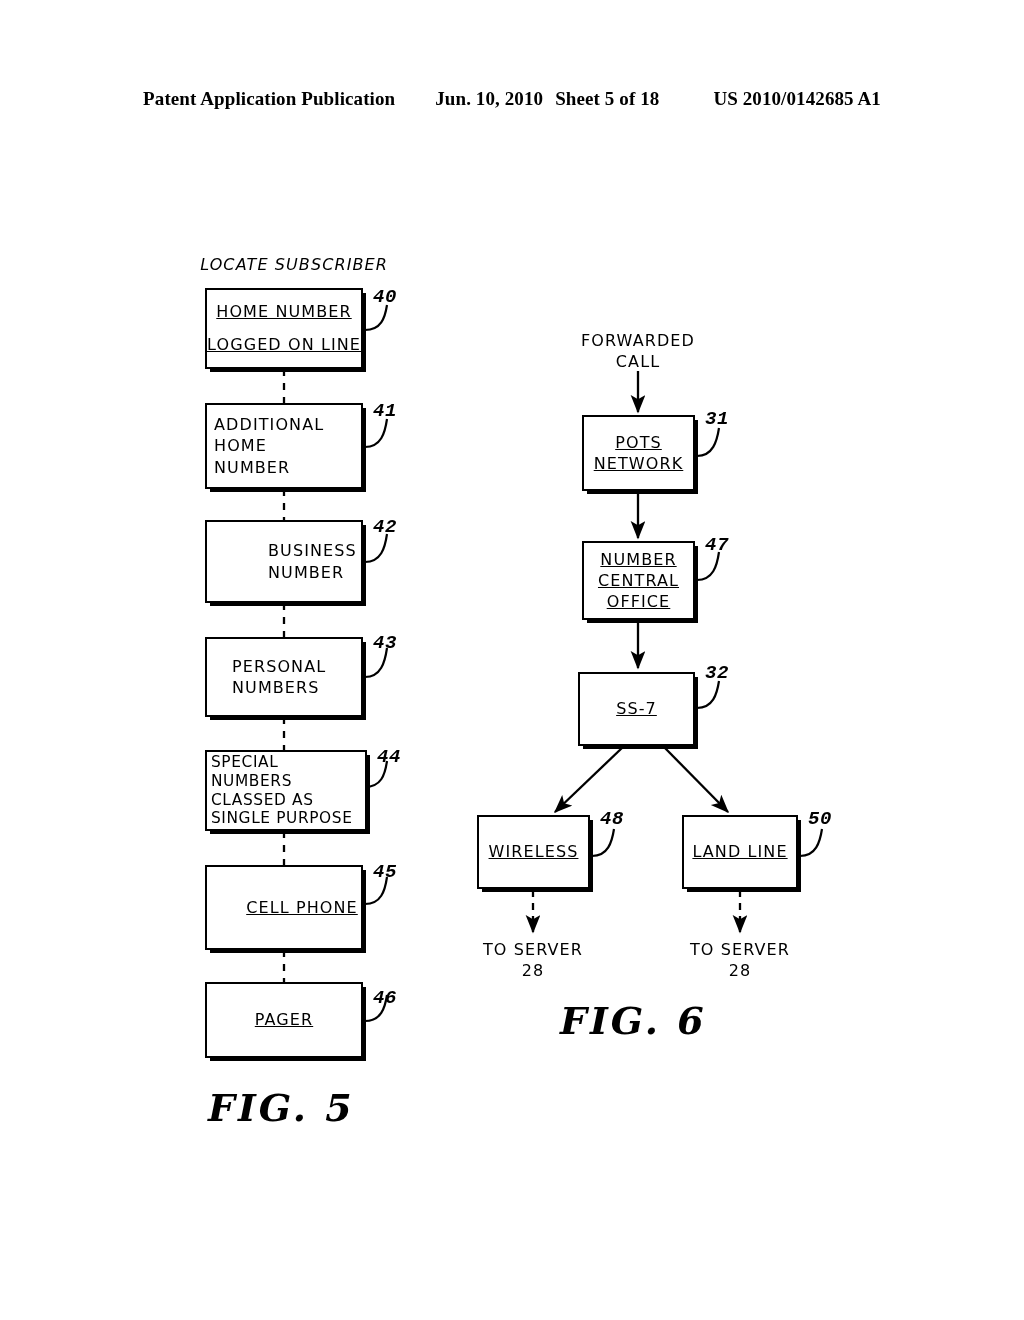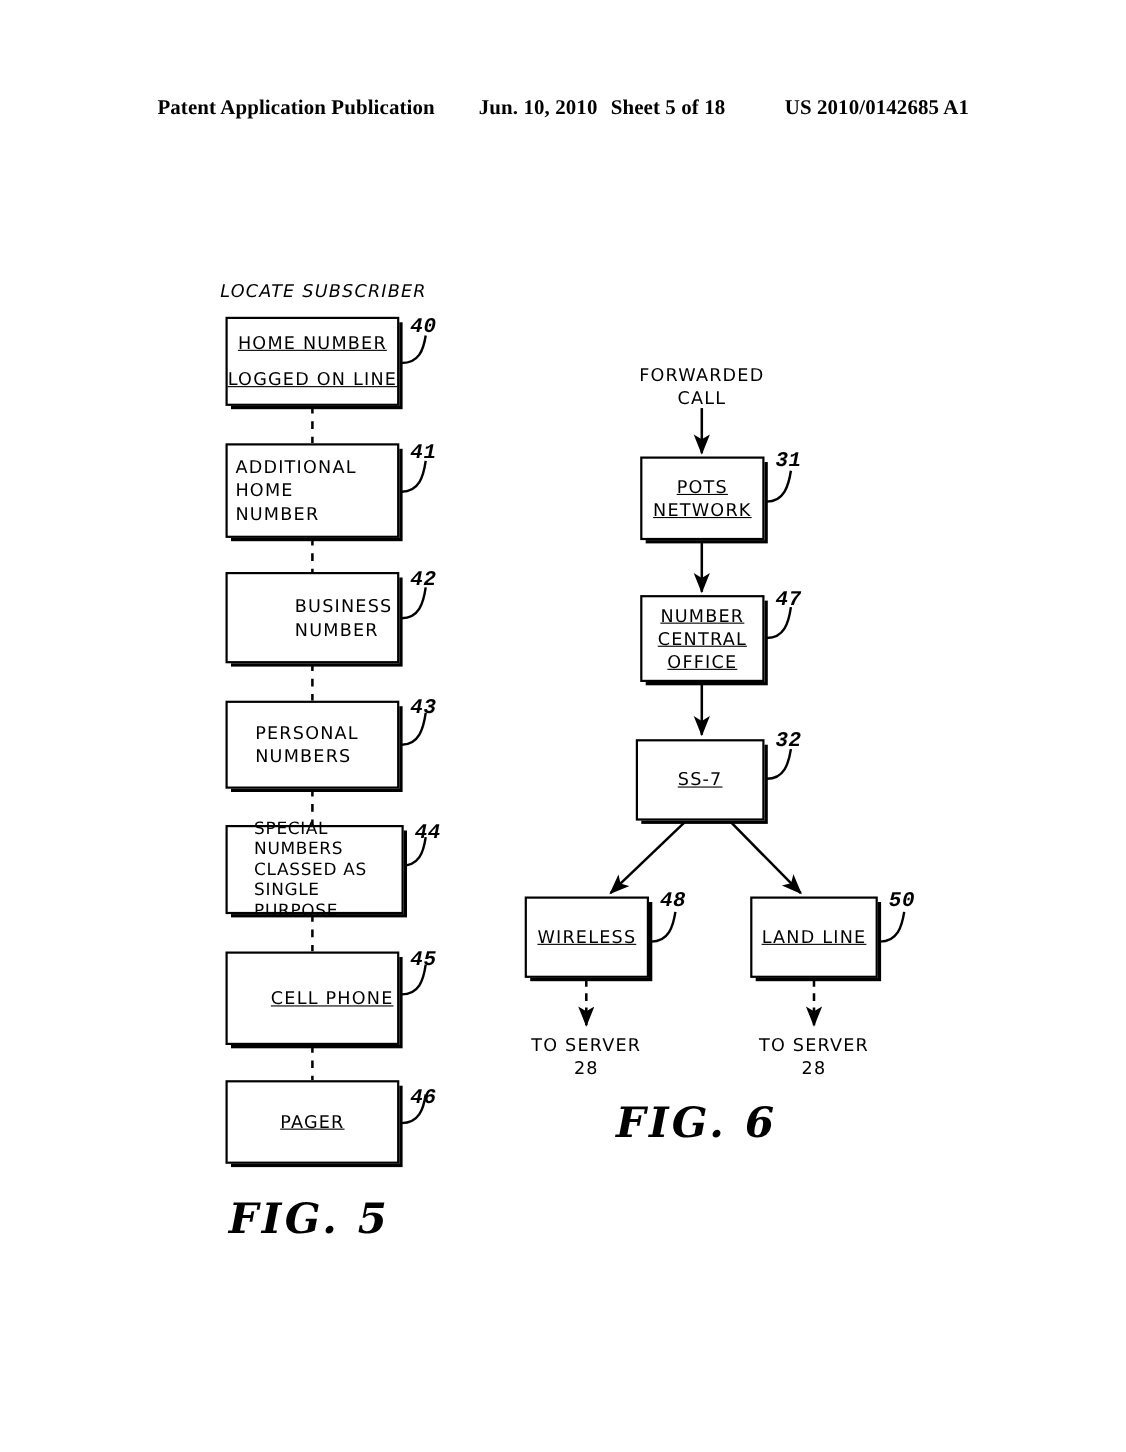--- a/index.html
+++ b/index.html
@@ -197,21 +197,21 @@
   </div>
   <div class="ref-num" style="left:373px; top:516px;">42</div>
 
   <div class="flow-box align-left" style="left:205px; top:637px; width:158px; height:80px;">
     <span class="box-text" style="padding-left:25px;">PERSONAL
 NUMBERS</span>
   </div>
   <div class="ref-num" style="left:373px; top:632px;">43</div>
 
   <div class="flow-box align-left tight" style="left:205px; top:750px; width:162px; height:81px;">
-    <span class="box-text" style="padding-left:4px; font-size:15.4px;margin-left:20px;">SPECIAL
+    <span class="box-text" style="padding-left:4px; font-size:15.4px;">SPECIAL
 NUMBERS
 CLASSED AS
 SINGLE PURPOSE</span>
   </div>
   <div class="ref-num" style="left:377px; top:746px;">44</div>
 
   <div class="flow-box align-center" style="left:205px; top:865px; width:158px; height:85px;padding-left:36px;">
     <span class="box-text">CELL PHONE</span>
   </div>
   <div class="ref-num" style="left:373px; top:861px;">45</div>

